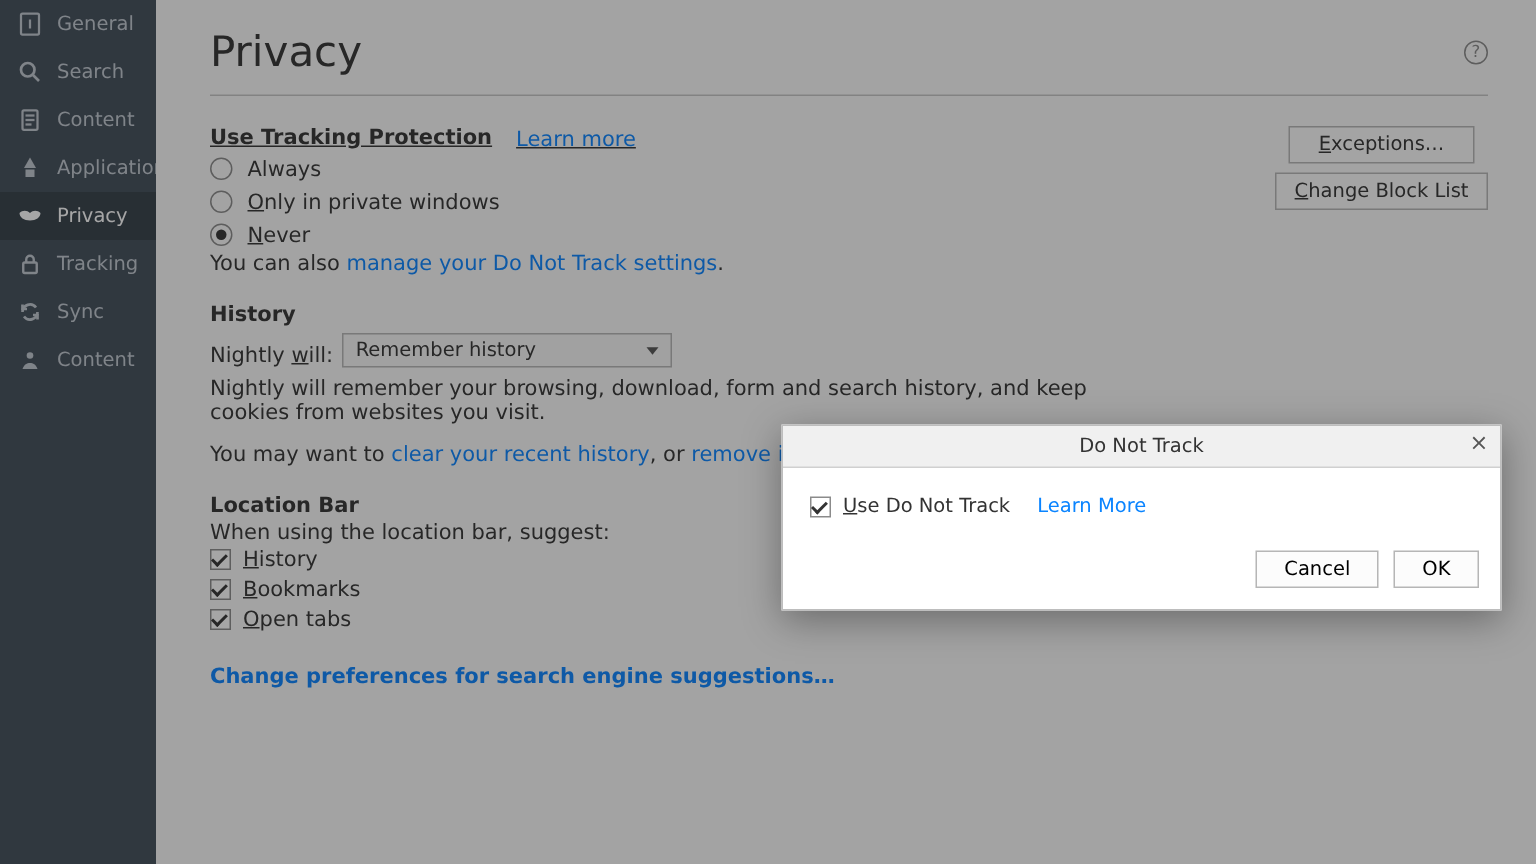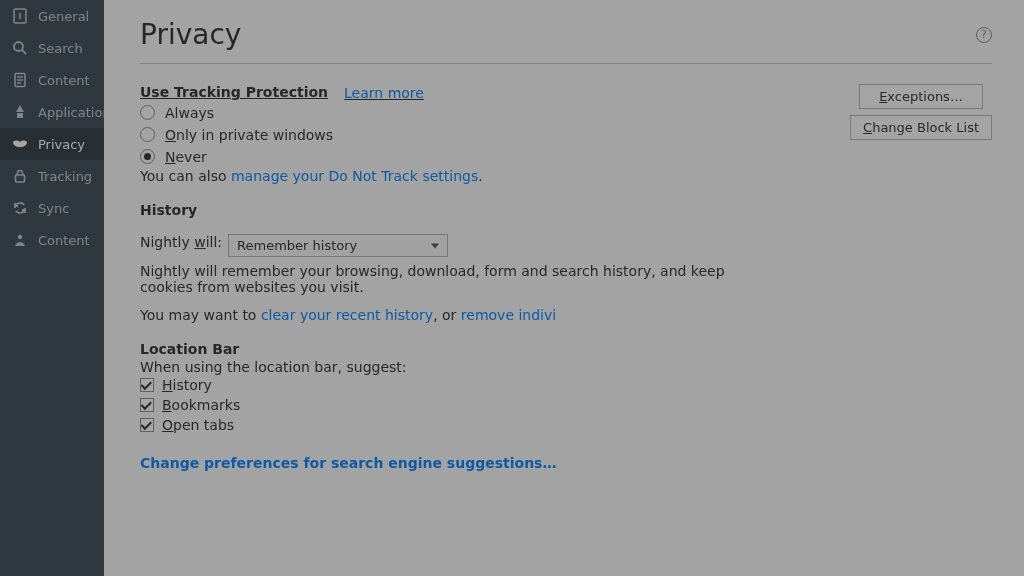--- a/index.html
+++ b/index.html
@@ -167,21 +167,21 @@
         </div>
       </div>
       <div class="btns-right">
         <div class="btn"><span class="accel">E</span>xceptions…</div>
         <div class="btn"><span class="accel">C</span>hange Block List</div>
       </div>
     </div>
 
     <div class="block">
       <div class="section-head">History</div>
-      <div class="row" style="align-items:flex-start; gap:6px; margin:16px 0 6px 0;">
+      <div class="row" style="align-items:flex-end; gap:6px; margin:4px 0 6px 0;">
         <span>Nightly <span class="accel">w</span>ill:</span>
         <div class="select"><span>Remember history</span></div>
       </div>
       <div class="muted" style="max-width:640px;">Nightly will remember your browsing, download, form and search history, and keep cookies from websites you visit.</div>
       <div style="margin-top:12px;">
         <span>You may want to </span><span class="link">clear your recent history</span><span>, or </span><span class="link">remove indivi</span>
       </div>
     </div>
 
     <div class="block">
@@ -198,14 +198,33 @@
       <div class="checkbox checked">
           <span class="box"></span>
           <span><span class="accel">O</span>pen tabs</span>
         </div>
       <div class="link" style="margin-top:20px;font-weight:bold;">Change preferences for search engine suggestions…</div>
     </div>
   </main>
 
   <div class="scrim"></div>
 
+  <div class="dialog">
+    <div class="dlg-title">
+      <span>Do Not Track</span>
+      <div class="dlg-close">
+        <span>×</span>
+      </div>
+    </div>
+    <div class="dlg-body">
+      <label class="checkbox checked">
+        <span class="box"></span>
+        <span><span class="accel">U</span>se Do Not Track</span>
+      </label>
+      <span class="link">Learn More</span>
+    </div>
+    <div class="dlg-foot">
+      <button class="dlg-btn">Cancel</button>
+      <button class="dlg-btn">OK</button>
+    </div>
+  </div>
 
 </div>
 
 </body></html>

